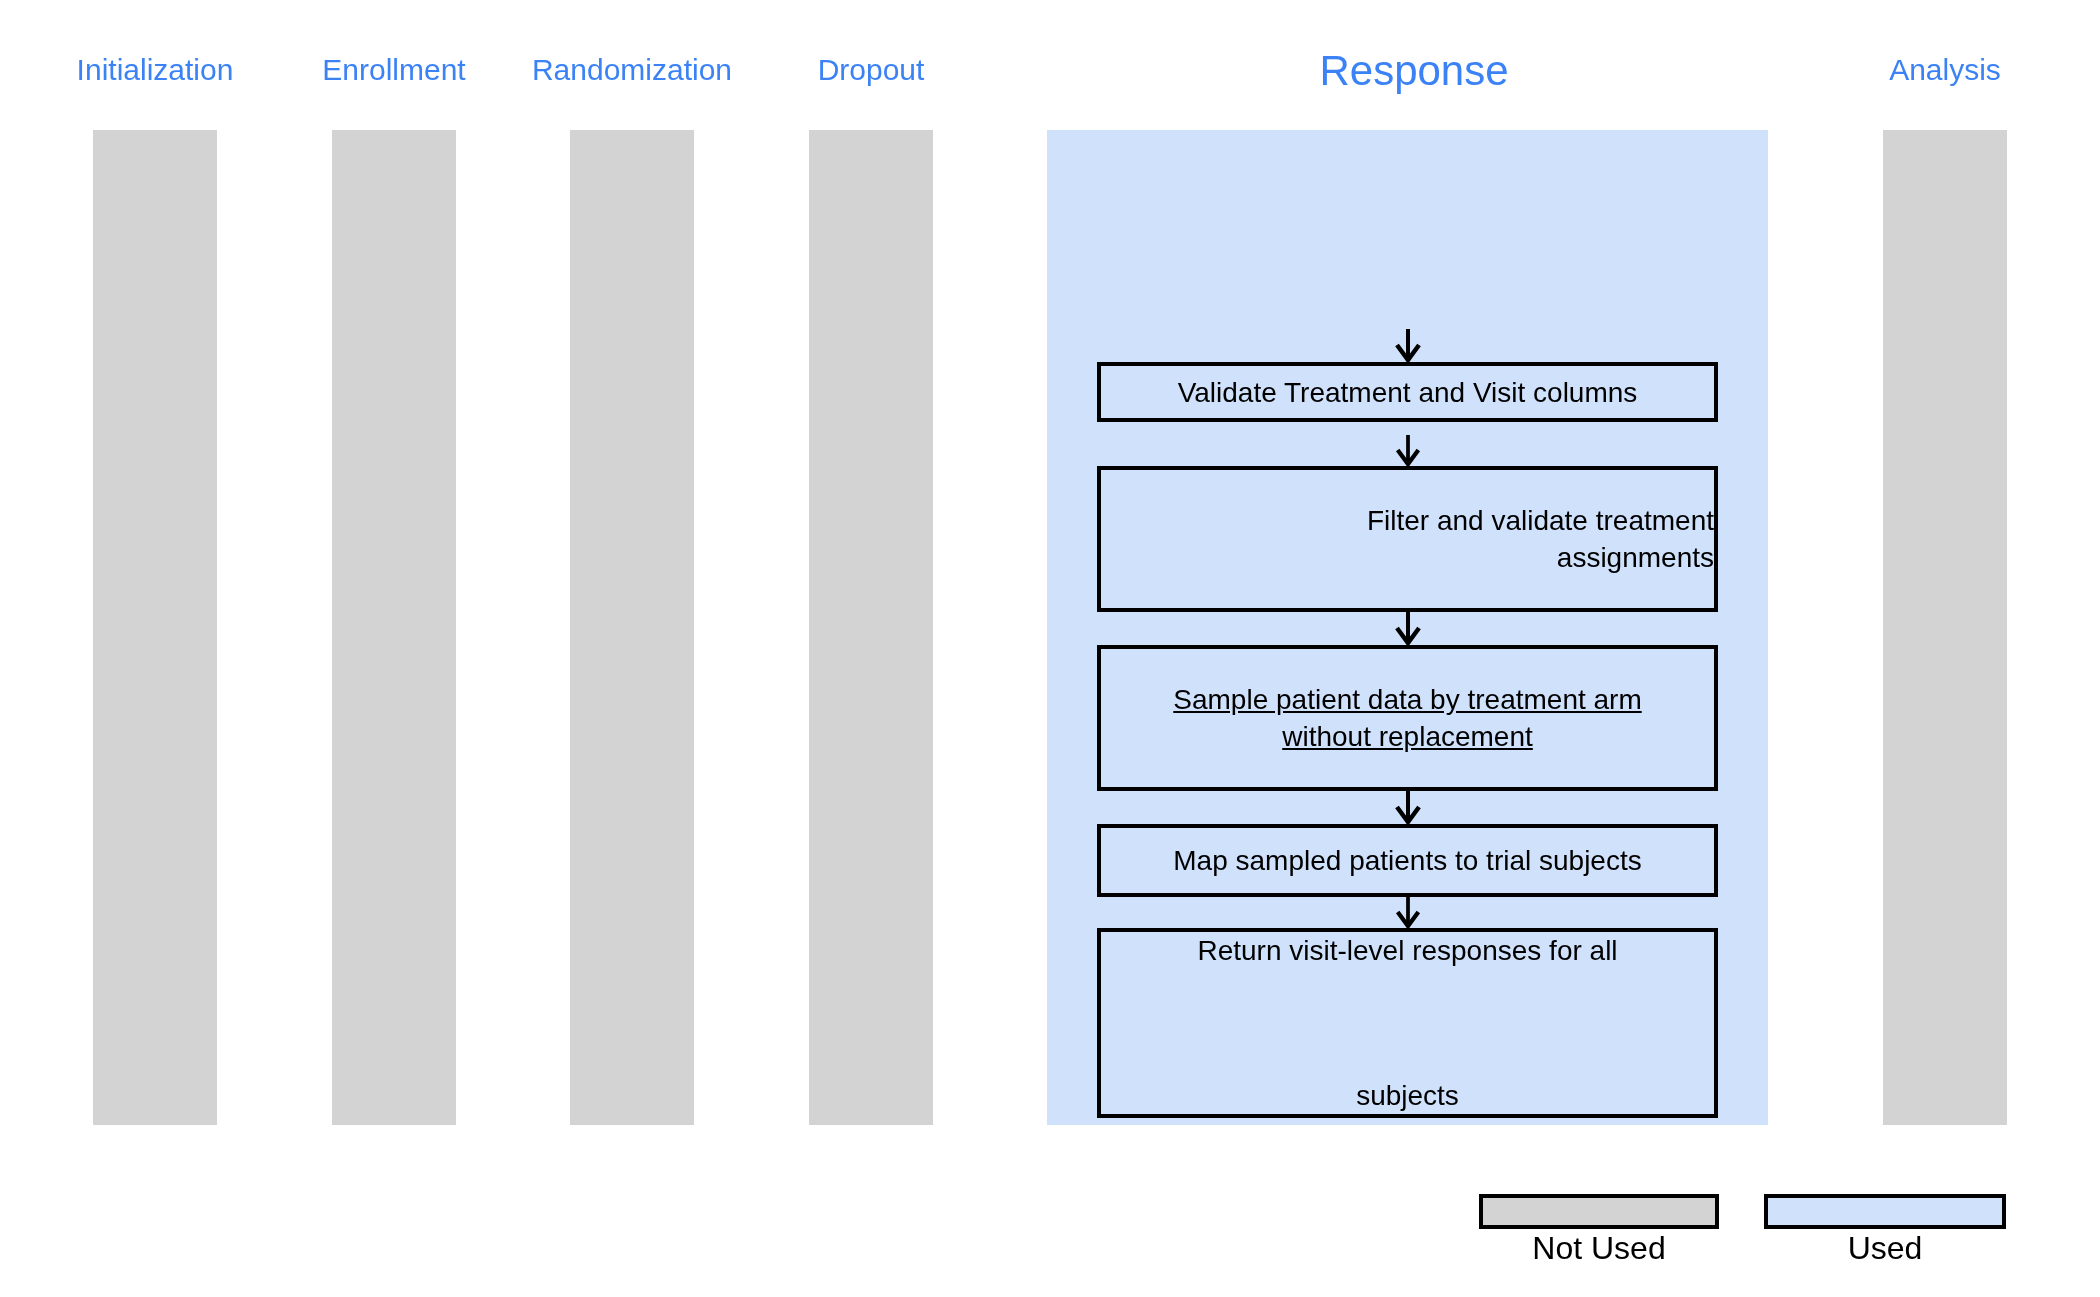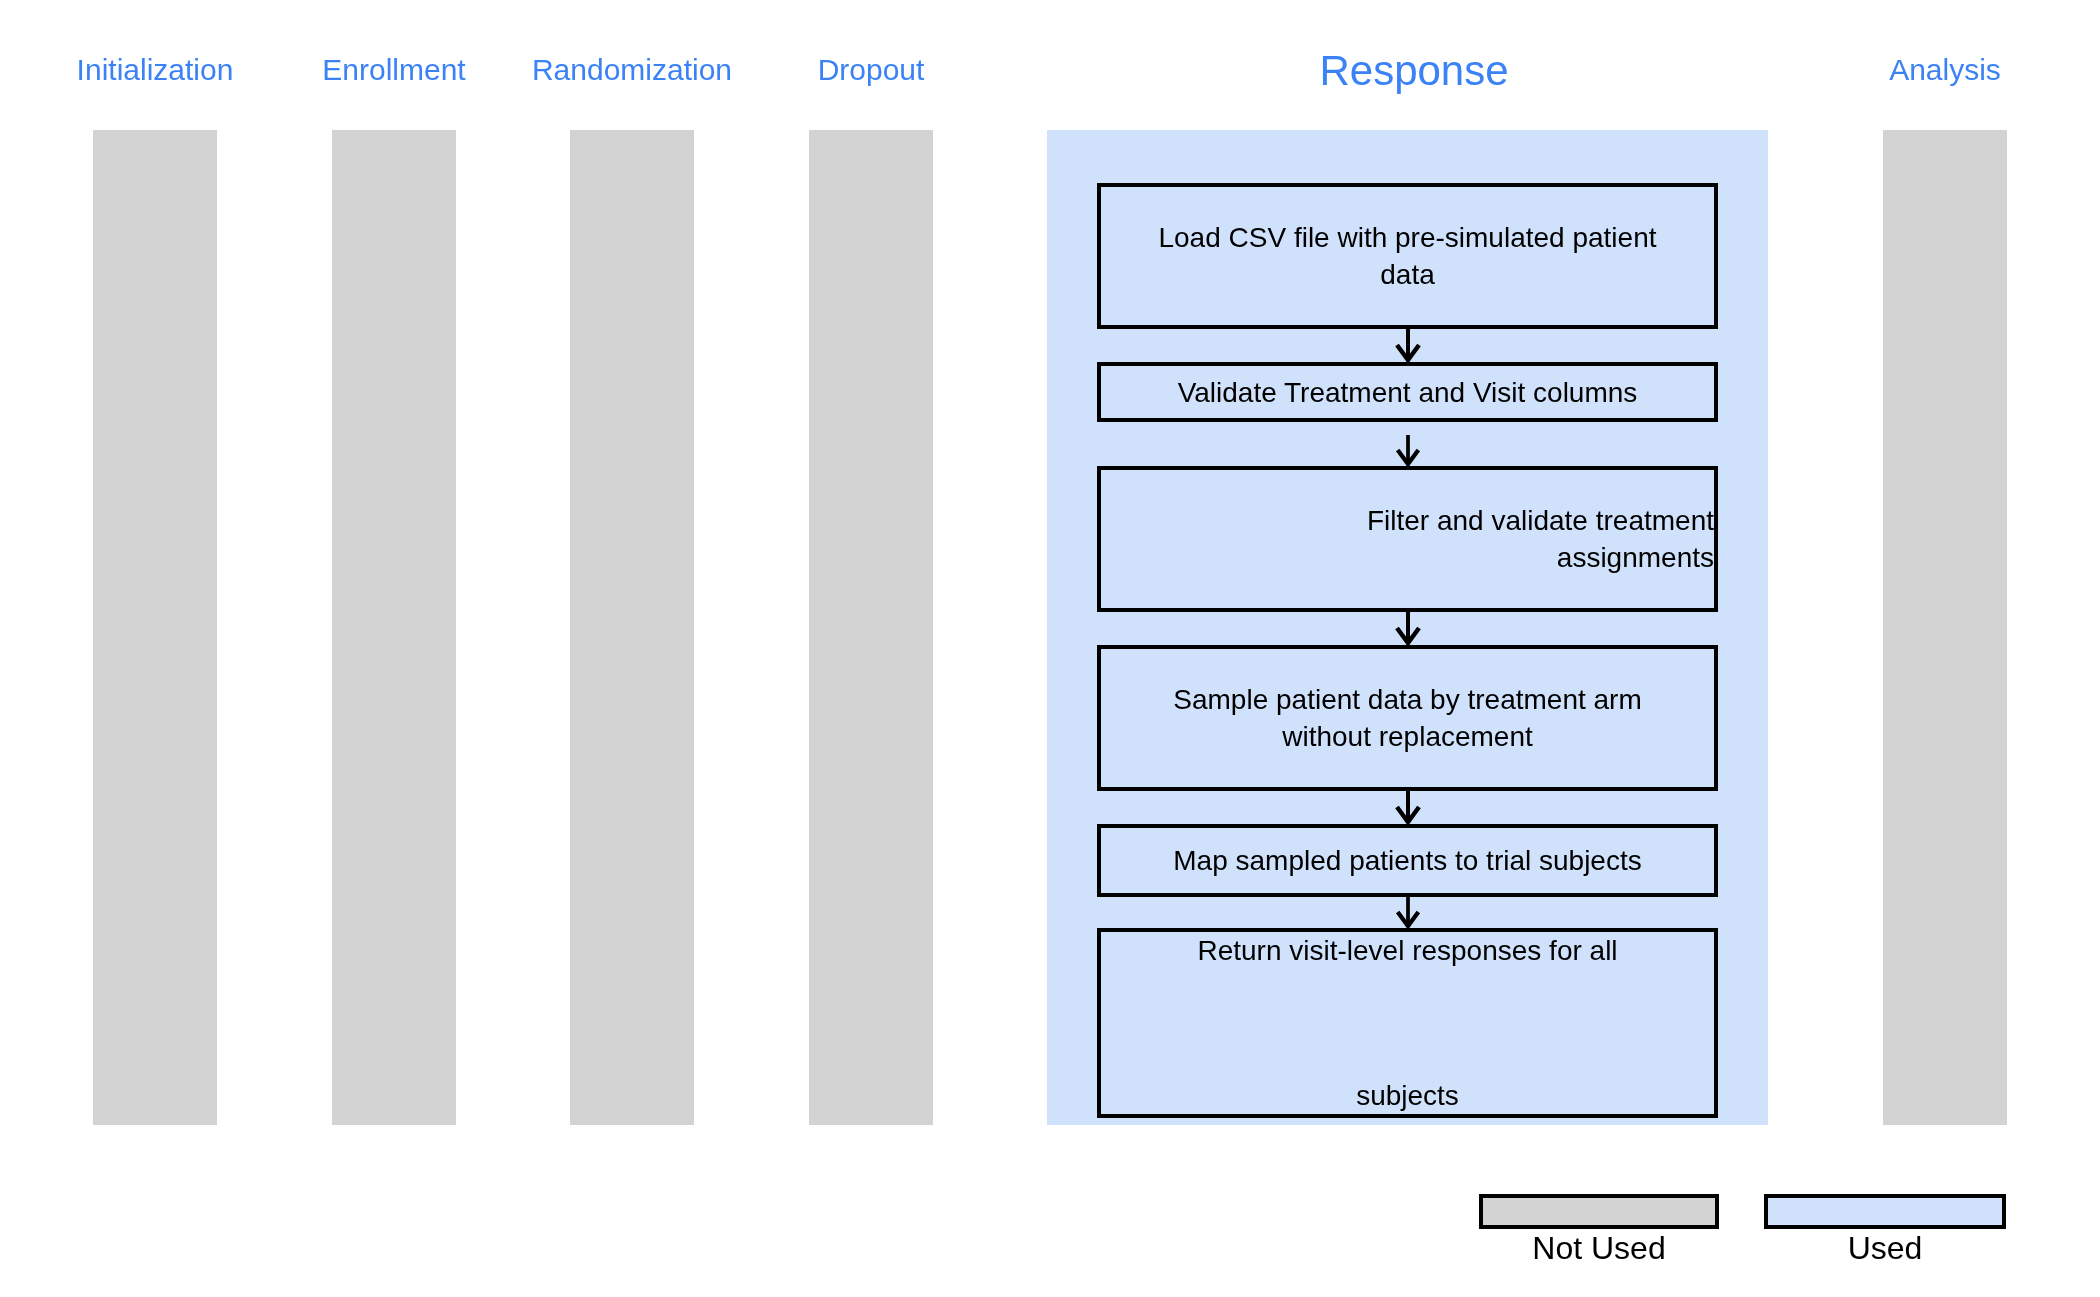--- a/index.html
+++ b/index.html
@@ -93,24 +93,20 @@
   <div class="col-label" style="left:1945px; top:52px;">Analysis</div>
 
   <div class="stage-bar" style="left:93px;"></div>
   <div class="stage-bar" style="left:332px;"></div>
   <div class="stage-bar" style="left:570px;"></div>
   <div class="stage-bar" style="left:809px;"></div>
   <div class="stage-bar" style="left:1883px;"></div>
 
   <div class="stage-panel"></div>
 
-  <div class="flow-box" style="top:183px; height:146px;">
-    <div class="line">Load CSV file with pre-simulated patient</div>
-    <div class="line">data</div>
-  </div>
 
   <svg class="flow-arrow" style="top:329px; height:33px;" viewBox="0 0 30 33">
     <path d="M15 0 V28" stroke="#000000" stroke-width="4" fill="none"></path>
     <path d="M4 16 L15 31 L26 16" stroke="#000000" stroke-width="4.5" fill="none"></path>
   </svg>
 
   <div class="flow-box" style="top:362px; height:60px;">
     <div class="line">Validate Treatment and Visit columns</div>
   </div>
 
@@ -122,21 +118,21 @@
   <div class="flow-box" style="top:466px; height:146px;align-items:flex-end;">
     <div class="line">Filter and validate treatment</div>
     <div class="line">assignments</div>
   </div>
 
   <svg class="flow-arrow" style="top:612px; height:33px;" viewBox="0 0 30 33">
     <path d="M15 0 V28" stroke="#000000" stroke-width="4" fill="none"></path>
     <path d="M4 16 L15 31 L26 16" stroke="#000000" stroke-width="4.5" fill="none"></path>
   </svg>
 
-  <div class="flow-box" style="top:645px; height:146px;">
+  <div class="flow-box" style="top:645px; height:146px;text-decoration:underline;">
     <div class="line">Sample patient data by treatment arm</div>
     <div class="line">without replacement</div>
   </div>
 
   <svg class="flow-arrow" style="top:791px; height:33px;" viewBox="0 0 30 33">
     <path d="M15 0 V28" stroke="#000000" stroke-width="4" fill="none"></path>
     <path d="M4 16 L15 31 L26 16" stroke="#000000" stroke-width="4.5" fill="none"></path>
   </svg>
 
   <div class="flow-box" style="top:824px; height:73px;">

